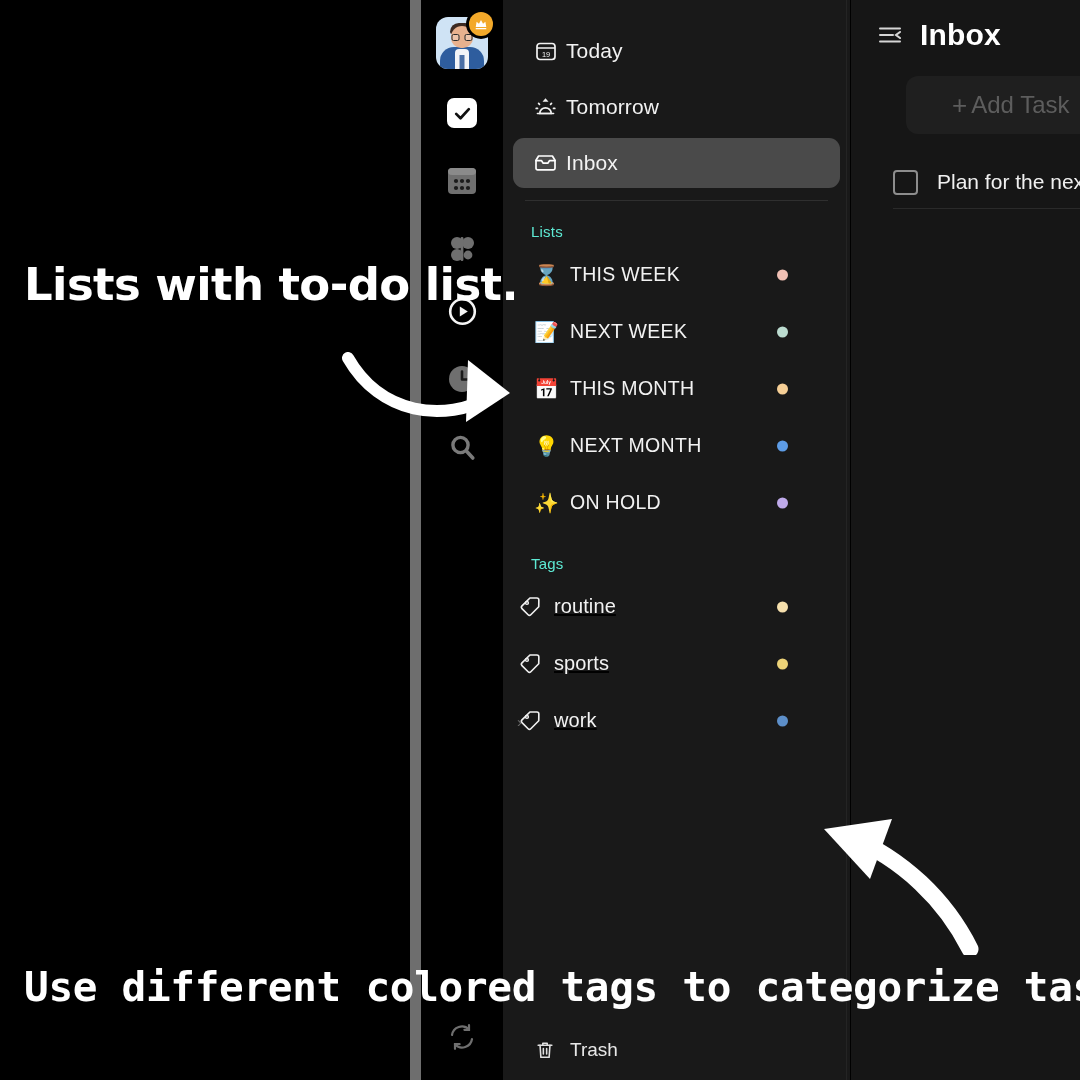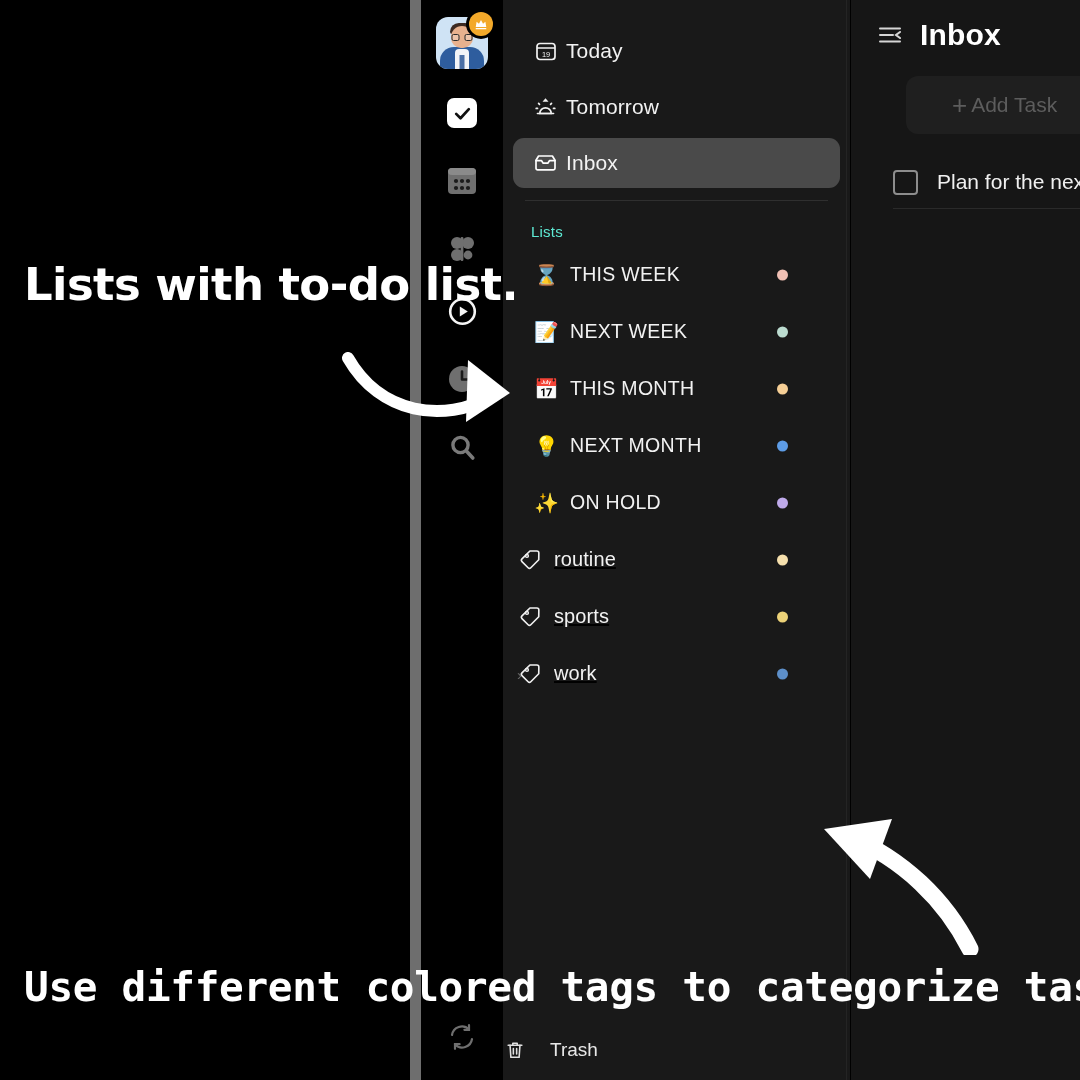--- a/index.html
+++ b/index.html
@@ -69,36 +69,36 @@
   .list-name { color:#f2f2f2; font-size:19.5px; margin-left:10px; letter-spacing:.3px; }
   .dot { position:absolute; right:62px; top:50%; transform:translateY(-50%); width:11px; height:11px; border-radius:50%; }
 
   .tag-row { height:57px; display:flex; align-items:center; padding:0 0 0 14px; position:relative;text-decoration:underline; }
   .tag-ico { width:26px; height:26px; flex:none; display:flex; align-items:center; justify-content:center; }
   .tag-ico svg { display:block; }
   .tag-name { color:#f2f2f2; font-size:20px; margin-left:11px; letter-spacing:.1px; }
   .chev { position:absolute; left:14px; top:50%; transform:translateY(-50%); color:#6b6b6b; font-size:15px; line-height:1; }
 
   .trash-row { position:absolute; left:0; bottom:0; width:347px; height:60px; display:flex; align-items:center;
-               gap:23px; background:#191919; }
+               padding-left:30px; gap:13px; background:#191919; }
   .trash-row .ico { width:24px; height:24px; display:flex; align-items:center; justify-content:center; }
   .trash-label { color:#e8e8e8; font-size:19px; }
 
   .sb-divider-right { position:absolute; left:846px; top:0; width:1px; height:1080px; background:#242424; }
 
   
   .main { position:absolute; left:851px; top:0; width:229px; height:1080px; background:#161616; }
   .main-head { height:70px; display:flex; align-items:center; padding-left:27px; gap:18px; }
   .collapse-ico { width:24px; height:18px; display:flex; align-items:center; justify-content:center; }
   .main-title { color:#ffffff; font-size:30px; font-weight:bold; letter-spacing:.2px; }
 
   .add-task { margin:6px 0 0 55px; height:58px; width:300px; background:#1f1f1f; border-radius:12px 0 0 12px;
               display:flex; align-items:center; padding-left:46px; gap:4px; }
   .add-plus { color:#5d5d5d; font-size:26px; line-height:1; font-weight:300; }
-  .add-label { color:#5d5d5d; font-size:21px; }
+  .add-label { color:#5d5d5d; font-size:24px; }
 
   .task-row { margin-top:22px; display:flex; align-items:center; padding-left:42px; gap:19px; height:52px; }
   .task-cb { width:25px; height:25px; border:2px solid #8d8d8d; border-radius:4px; flex:none; }
   .task-text { color:#f0f0f0; font-size:21px; white-space:nowrap; }
   .task-underline { margin-left:42px; width:260px; height:1px; background:#2a2a2a; }
 
   
   .ov-top { position:absolute; left:24px; top:258px; color:#ffffff; font-size:45px; font-weight:bold;
             letter-spacing:-.6px; white-space:nowrap; z-index:40;
             font-family:"DejaVu Sans","Liberation Sans",sans-serif; }
@@ -284,20 +284,21 @@
         <span class="emoji">💡</span>
         <span class="list-name">NEXT MONTH</span>
         <span class="dot" style="background:#5d9ce6"></span>
       </div>
       <div class="list-row">
         <span class="emoji">✨</span>
         <span class="list-name">ON HOLD</span>
         <span class="dot" style="background:#bfaaea"></span>
       </div>
 
+      <div class="sec-head tags">Tags</div>
 
       <div class="tag-row">
         <span class="tag-ico">
           <svg width="23" height="23" viewBox="0 0 24 24" fill="none" stroke="#f0f0f0" stroke-width="1.7" stroke-linejoin="round">
               <path d="M20.6 12.3l-8.3 8.3a2 2 0 0 1-2.8 0l-6.4-6.4a2 2 0 0 1 0-2.8l8.3-8.3h7.3a2 2 0 0 1 2 2z"></path>
               <circle cx="8.3" cy="8.3" r="1.5" stroke-width="1.5"></circle>
             </svg>
         </span>
         <span class="tag-name">routine</span>
         <span class="dot" style="background:#f6e0ad"></span>

